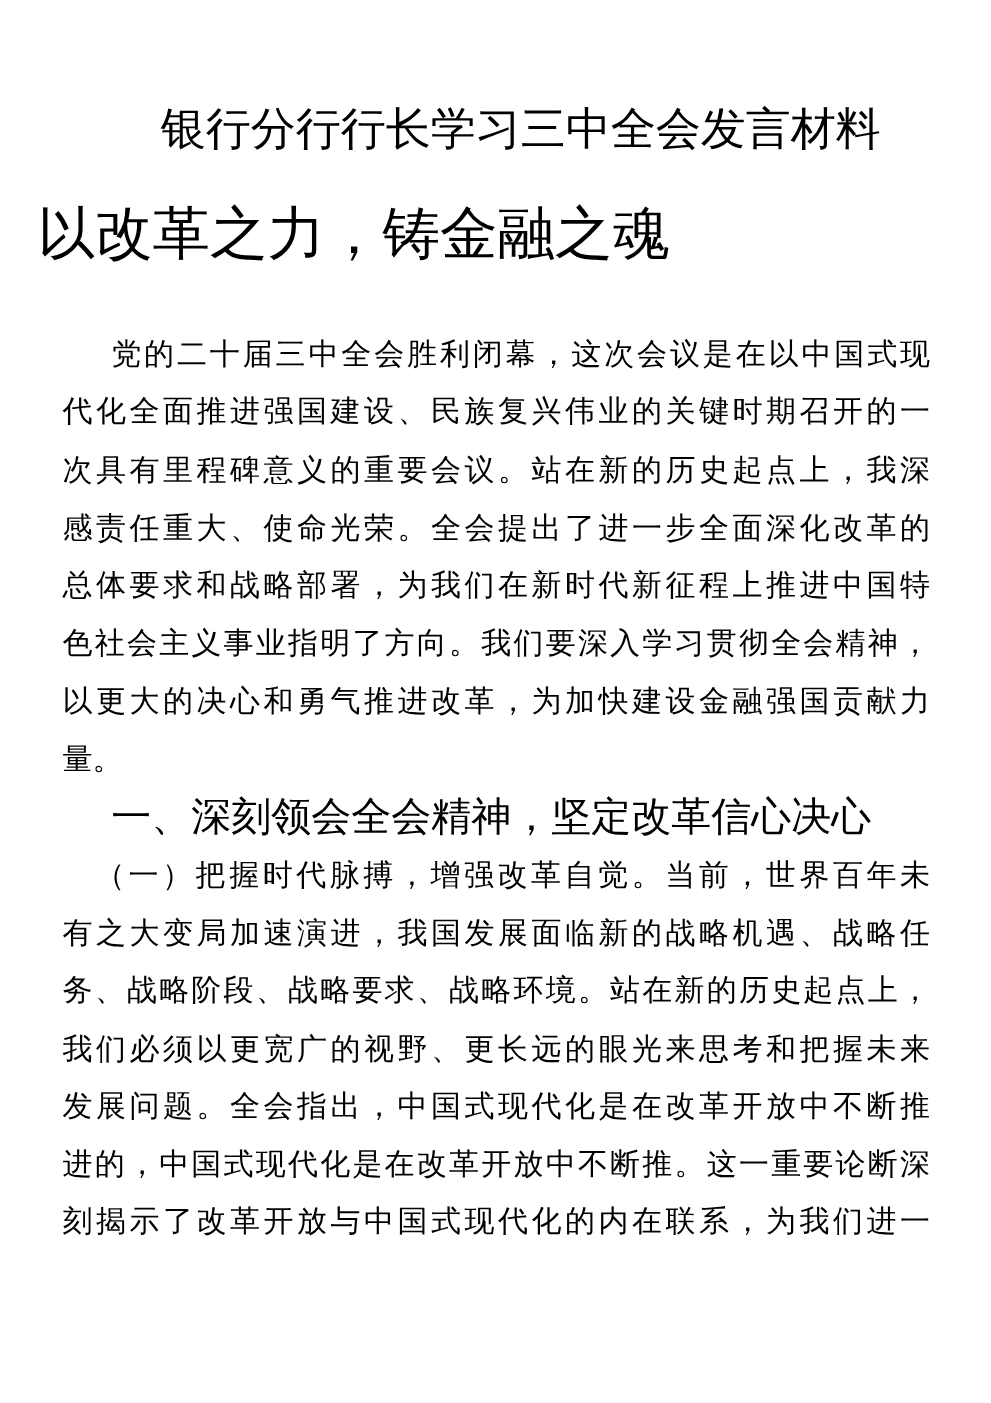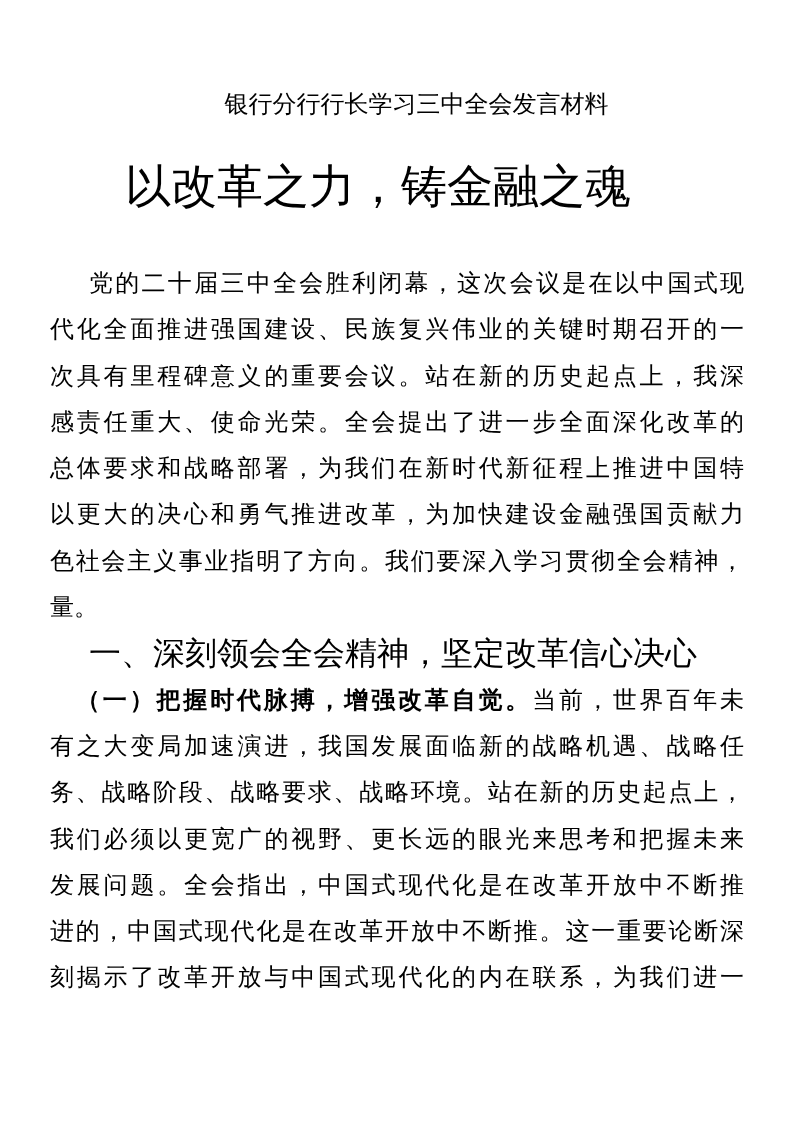--- a/index.html
+++ b/index.html
@@ -1,24 +1,24 @@
 <!DOCTYPE html>
 <html><head>
 <meta charset="utf-8">
 <style>
   html, body { margin:0; padding:0; background:#ffffff; }
   body { width:793px; height:1122px; overflow:hidden; position:relative; color:#000; }
   .title1 {
     position:absolute; left:0; width:793px; top:78px; text-align:center;
     font-family:"DejaVu Serif", "Liberation Serif", serif;
-    font-size:24px; line-height:52px; padding-left:40px; box-sizing:border-box;
+    font-size:36px; line-height:52px; padding-left:40px; box-sizing:border-box;
     letter-spacing:0px;
   }
   .title2 {
-    position:absolute; left:0; width:631px; top:152px; text-align:right;
+    position:absolute; left:0; width:631px; top:152px; text-align:left;
     font-family:"DejaVu Serif", "Liberation Serif", serif;
     font-size:46px; line-height:68px; padding-left:30px; box-sizing:border-box;
   }
   .content {
     position:absolute; left:50px; top:260px; width:694px;
     font-family:"DejaVu Serif", "Liberation Serif", serif;
     font-size:24px; line-height:46.3px;
   }
   .line {
     display:block; height:46.3px; white-space:nowrap;
@@ -26,37 +26,36 @@
   }
   .line.indent { padding-left:39px; }
   .line.last { text-align-last:left; }
   .heading {
     font-family:"DejaVu Sans", "Liberation Sans", sans-serif;
     font-weight:normal; padding-left:39px; text-align-last:left;
     font-size:32px;
   }
   .sub-bold {
     font-family:"DejaVu Sans", "Liberation Sans", sans-serif;
-    font-weight:bold;
   }
 </style>
 </head>
 <body>
 
 <div class="title1">银行分行行长学习三中全会发言材料</div>
 <div class="title2">以改革之力，铸金融之魂</div>
 
 <div class="content">
   <span class="line indent">党的二十届三中全会胜利闭幕，这次会议是在以中国式现</span>
   <span class="line">代化全面推进强国建设、民族复兴伟业的关键时期召开的一</span>
   <span class="line">次具有里程碑意义的重要会议。站在新的历史起点上，我深</span>
   <span class="line">感责任重大、使命光荣。全会提出了进一步全面深化改革的</span>
   <span class="line">总体要求和战略部署，为我们在新时代新征程上推进中国特</span>
+  <span class="line">色社会主义事业指明了方向。我们要深入学习贯彻全会精神，</span>
   <span class="line">以更大的决心和勇气推进改革，为加快建设金融强国贡献力</span>
-  <span class="line">色社会主义事业指明了方向。我们要深入学习贯彻全会精神，</span>
   <span class="line last">量。</span>
 
   <span class="line heading">一、深刻领会全会精神，坚定改革信心决心</span>
 
   <span class="line indent" style="padding-left:26px;"><span class="sub-bold">（一）把握时代脉搏，增强改革自觉。</span><span>当前，世界百年未</span></span>
   <span class="line">有之大变局加速演进，我国发展面临新的战略机遇、战略任</span>
   <span class="line">务、战略阶段、战略要求、战略环境。站在新的历史起点上，</span>
   <span class="line">我们必须以更宽广的视野、更长远的眼光来思考和把握未来</span>
   <span class="line">发展问题。全会指出，中国式现代化是在改革开放中不断推</span>
   <span class="line">进的，中国式现代化是在改革开放中不断推。这一重要论断深</span>

